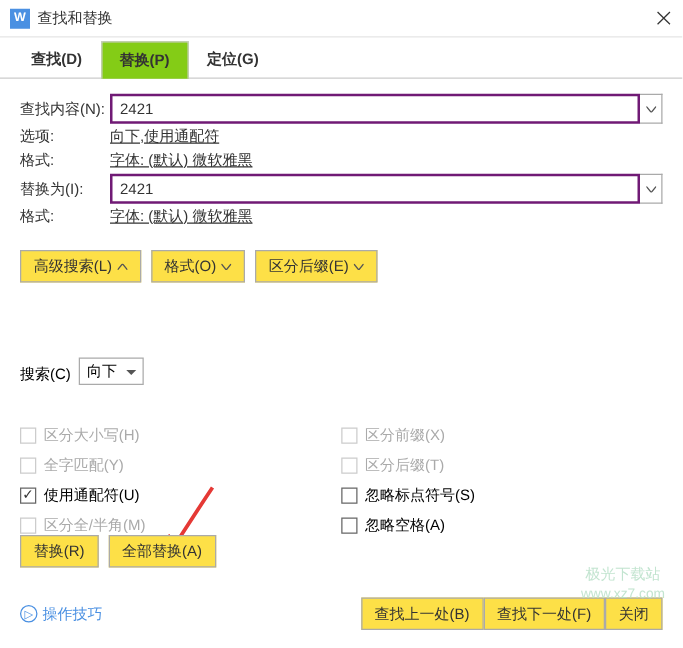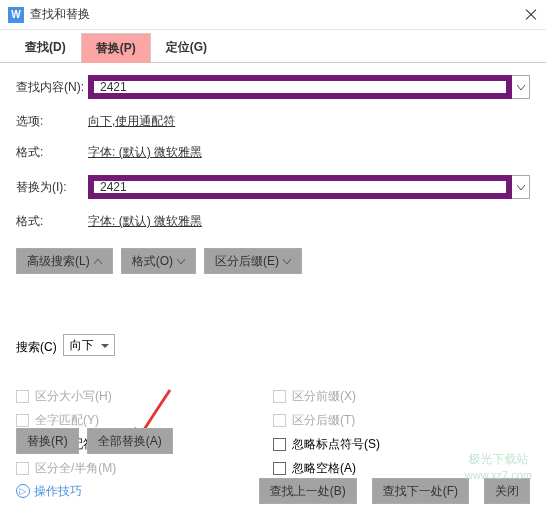--- a/index.html
+++ b/index.html
@@ -6,47 +6,47 @@
 body { background: #fff; width: 546px; height: 518px; position: relative; }
 .titlebar { height: 30px; display: flex; align-items: center; padding: 0 8px; border-bottom: 1px solid #e5e5e5; }
 .titlebar-icon { width: 16px; height: 16px; background: #4a90e2; color: #fff; display: flex; align-items: center; justify-content: center; font-size: 10px; font-weight: bold; margin-right: 6px; }
 .titlebar-text { flex: 1; color: #333; }
 .close-btn { width: 14px; height: 14px; position: relative; cursor: pointer; }
 .close-btn::before, .close-btn::after { content: ""; position: absolute; top: 6px; left: 0; width: 14px; height: 1px; background: #333; }
 .close-btn::before { transform: rotate(45deg); }
 .close-btn::after { transform: rotate(-45deg); }
 .tabs { display: flex; border-bottom: 1px solid #ccc; padding: 0 10px; margin-top: 2px; font-weight: bold; }
 .tab { padding: 6px 14px; border: 1px solid transparent; border-bottom: none; cursor: pointer; color: #333; }
-.tab.active { border-color: #ccc; background: #fca5a5; position: relative; top: 1px; }
+.tab.active { border-color: #ccc; background: #84cc16; position: relative; top: 1px; }
 .content { padding: 12px 16px; }
-.row { display: flex; align-items: center; margin-bottom: 14px; }
+.row { display: flex; align-items: center; margin-bottom: 2px; }
 .label { width: 72px; color: #333; }
-.input-text { flex: 1; height: 24px; border: 6px solid #701a75; padding: 0 6px; color: #333; }
+.input-text { flex: 1; height: 24px; border: 2px solid #701a75; padding: 0 6px; color: #333; }
 .dropdown-arrow { width: 18px; height: 24px; border: 1px solid #aaa; border-left: none; display: flex; align-items: center; justify-content: center; cursor: pointer; }
 .dropdown-arrow svg { width: 8px; height: 5px; }
 .static { color: #333; text-decoration: underline; }
 .btn-row { display: flex; gap: 8px; margin: 18px 0 12px 0; }
-.btn { height: 26px; padding: 0 10px; border: 1px solid #aaa; background: #a3a3a3; cursor: pointer; display: flex; align-items: center; gap: 4px; color: #333; }
+.btn { height: 26px; padding: 0 10px; border: 1px solid #aaa; background: #fde047; cursor: pointer; display: flex; align-items: center; gap: 4px; color: #333; }
 .btn-dd svg { width: 8px; height: 5px; }
 .search-row { display: flex; align-items: flex-end; gap: 6px; margin-bottom: 14px; }
 .select { height: 22px; border: 1px solid #aaa; padding: 0 18px 0 6px; position: relative; cursor: pointer; display: flex; align-items: center; min-width: 52px; margin-top: 48px; }
 .select::after { content: ""; position: absolute; right: 5px; top: 9px; border-left: 4px solid transparent; border-right: 4px solid transparent; border-top: 4px solid #555; }
 .checks { display: flex; margin-top: 28px; }
 .check-col { flex: 1; }
 .check-item { display: flex; align-items: center; height: 24px; gap: 6px; cursor: pointer; }
 .check-item.disabled { color: #aaa; cursor: default; }
 .check-item.disabled .cb { border-color: #ccc; }
 .cb { width: 13px; height: 13px; border: 1px solid #666; display: flex; align-items: center; justify-content: center; }
 .cb.checked::after { content: "✓"; font-size: 11px; line-height: 1; color: #333; }
 .footer { position: absolute; bottom: 0; left: 0; right: 0; padding: 10px 16px 14px 16px; }
 .footer-top { display: flex; gap: 8px; margin-bottom: 24px; }
 .footer-bottom { display: flex; align-items: center; }
 .help-link { display: flex; align-items: center; gap: 4px; color: #4a90e2; cursor: pointer; }
 .help-link-icon { width: 14px; height: 14px; border: 1px solid #4a90e2; border-radius: 50%; display: flex; align-items: center; justify-content: center; font-size: 9px; color: #4a90e2; }
-.footer-right { margin-left: auto; display: flex; gap: 15px; }
+.footer-right { margin-left: auto; display: flex; gap: 0; }
 .arrow-svg { position: absolute; left: 115px; top: 385px; pointer-events: none; }
 .watermark { position: absolute; right: 14px; bottom: 36px; color: #b8e0c8; font-size: 14px; pointer-events: none; text-align: center; line-height: 1.3; opacity: 0.85; }
 .watermark .wm-sub { font-size: 11px; color: #b8e0c8; }
 </style>
 </head>
 <body>
 
 <div class="titlebar">
   <div class="titlebar-icon">W</div>
   <div class="titlebar-text">查找和替换</div>

